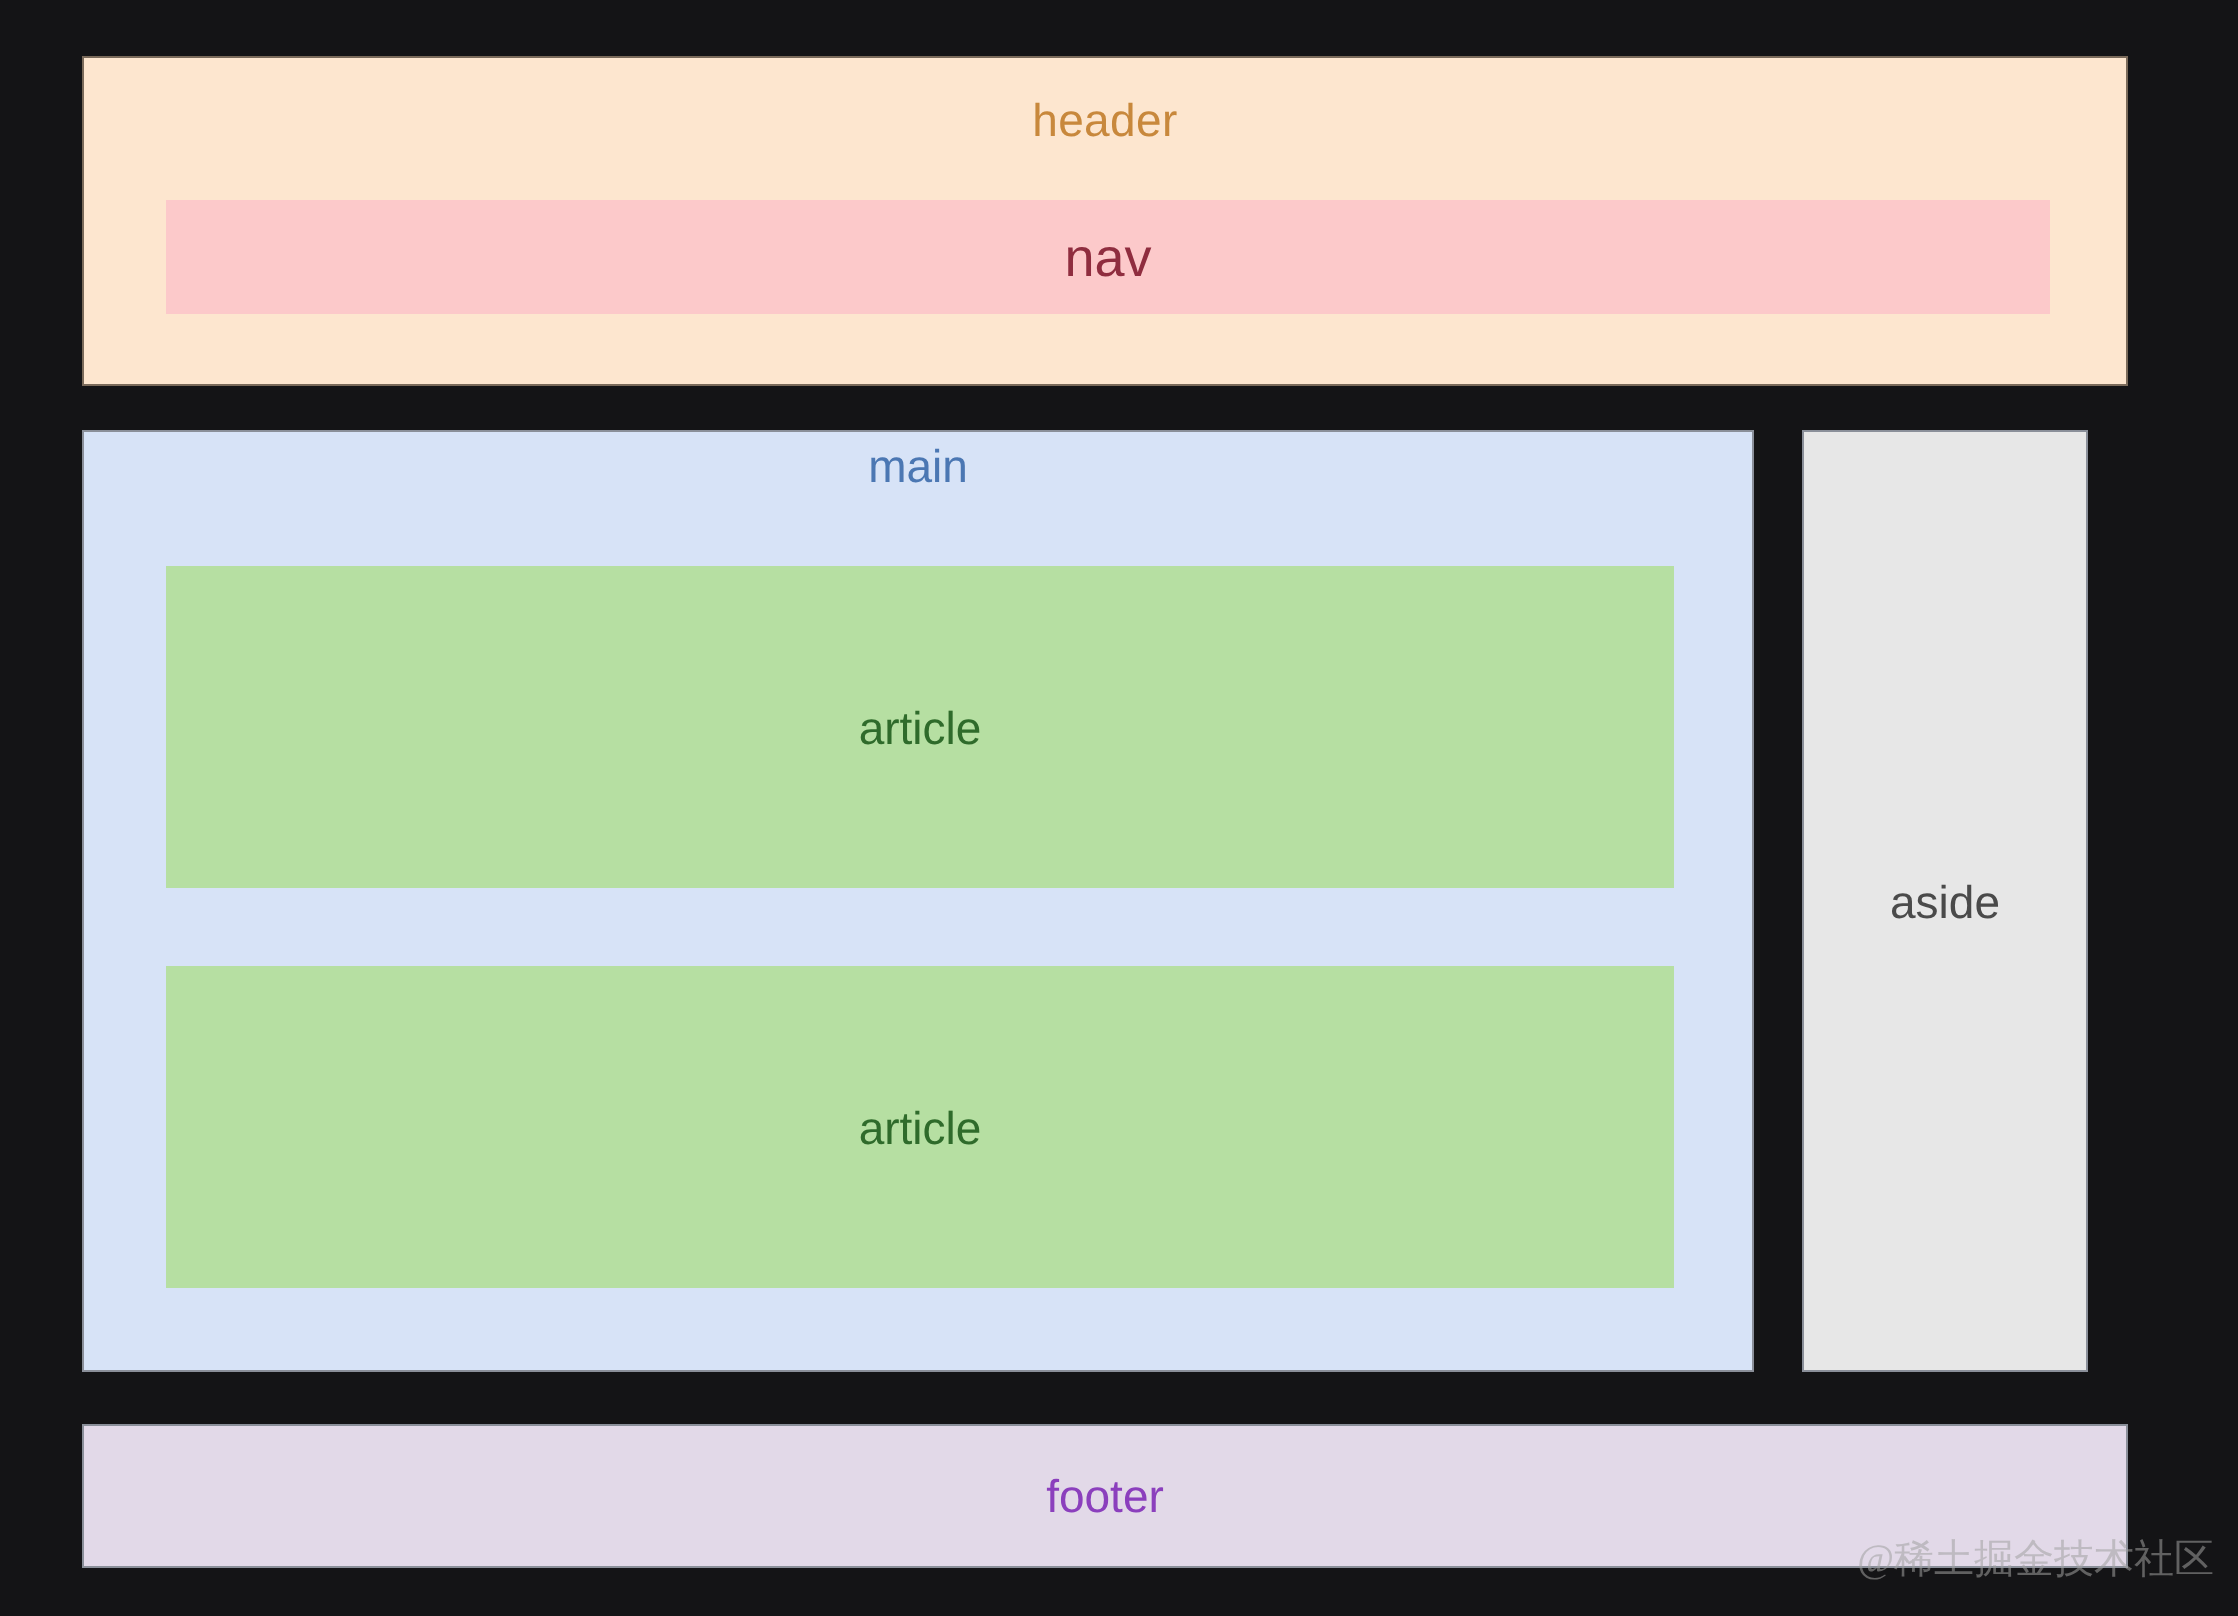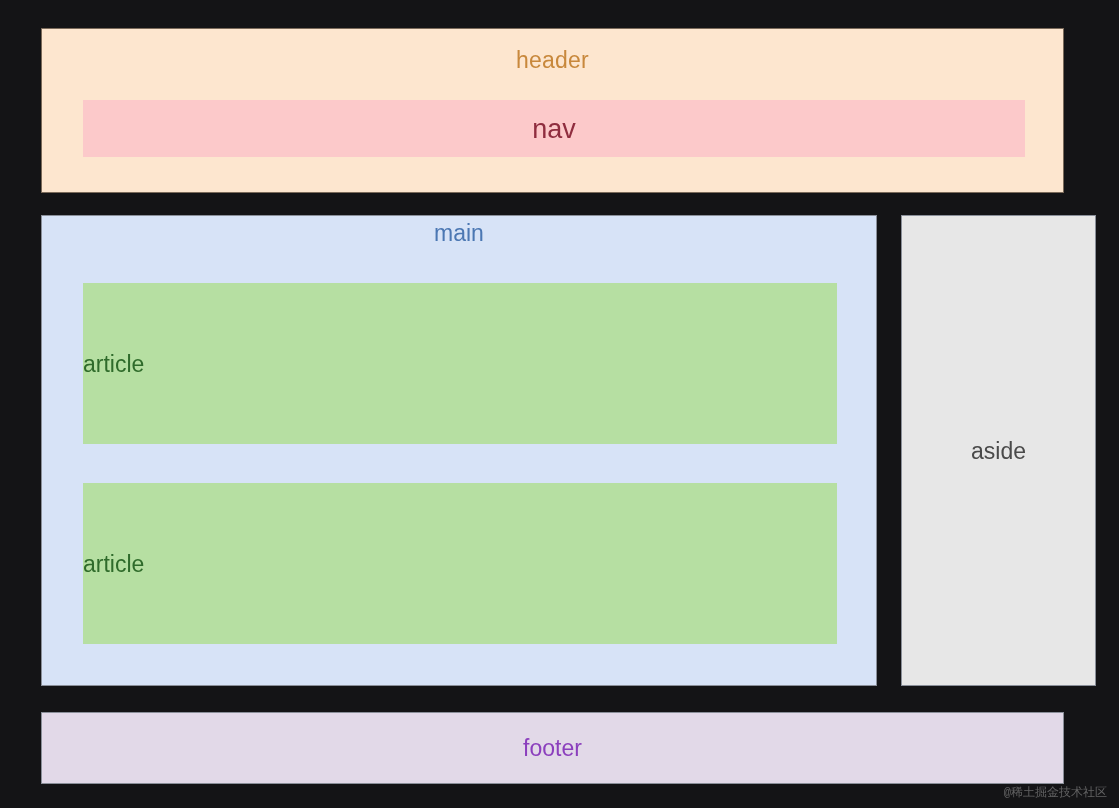--- a/index.html
+++ b/index.html
@@ -90,37 +90,37 @@
     line-height: 30px;
   }
 
   .article {
     position: absolute;
     left: 41px;
     width: 754px;
     background: #b6dfa2;
     display: flex;
     align-items: center;
-    justify-content: flex-start;
+    justify-content: center;
   }
 
   .article-1 { top: 67px;  height: 161px; }
   .article-2 { top: 267px; height: 161px; }
 
   .article-label {
     color: #2f6b2b;
     font-size: 23px;
     line-height: 30px;
   }
 
   .aside {
     position: absolute;
     left: 860px;
     top: 0;
-    width: 195px;
+    width: 143px;
     height: 471px;
     background: #e7e7e7;
     border: 1px solid #8a8f99;
     display: flex;
     align-items: center;
     justify-content: center;
   }
 
   .aside-label {
     color: #4a4a4a;
@@ -145,25 +145,25 @@
   .footer-label {
     color: #8b3fbd;
     font-size: 23px;
     line-height: 30px;
   }
 
   
   .watermark {
     position: absolute;
     right: 12px;
-    bottom: 4px;
-    font-size: 12px;
+    bottom: 17px;
+    font-size: 20px;
     line-height: 22px;
     color: rgba(160,160,160,.55);
-    font-family: Liberation Mono, monospace;
+    font-family: Liberation Serif, serif;
     white-space: nowrap;
     pointer-events: none;
   }
 </style>
 </head>
 <body>
 
 <div class="page">
 
   <div class="header">

